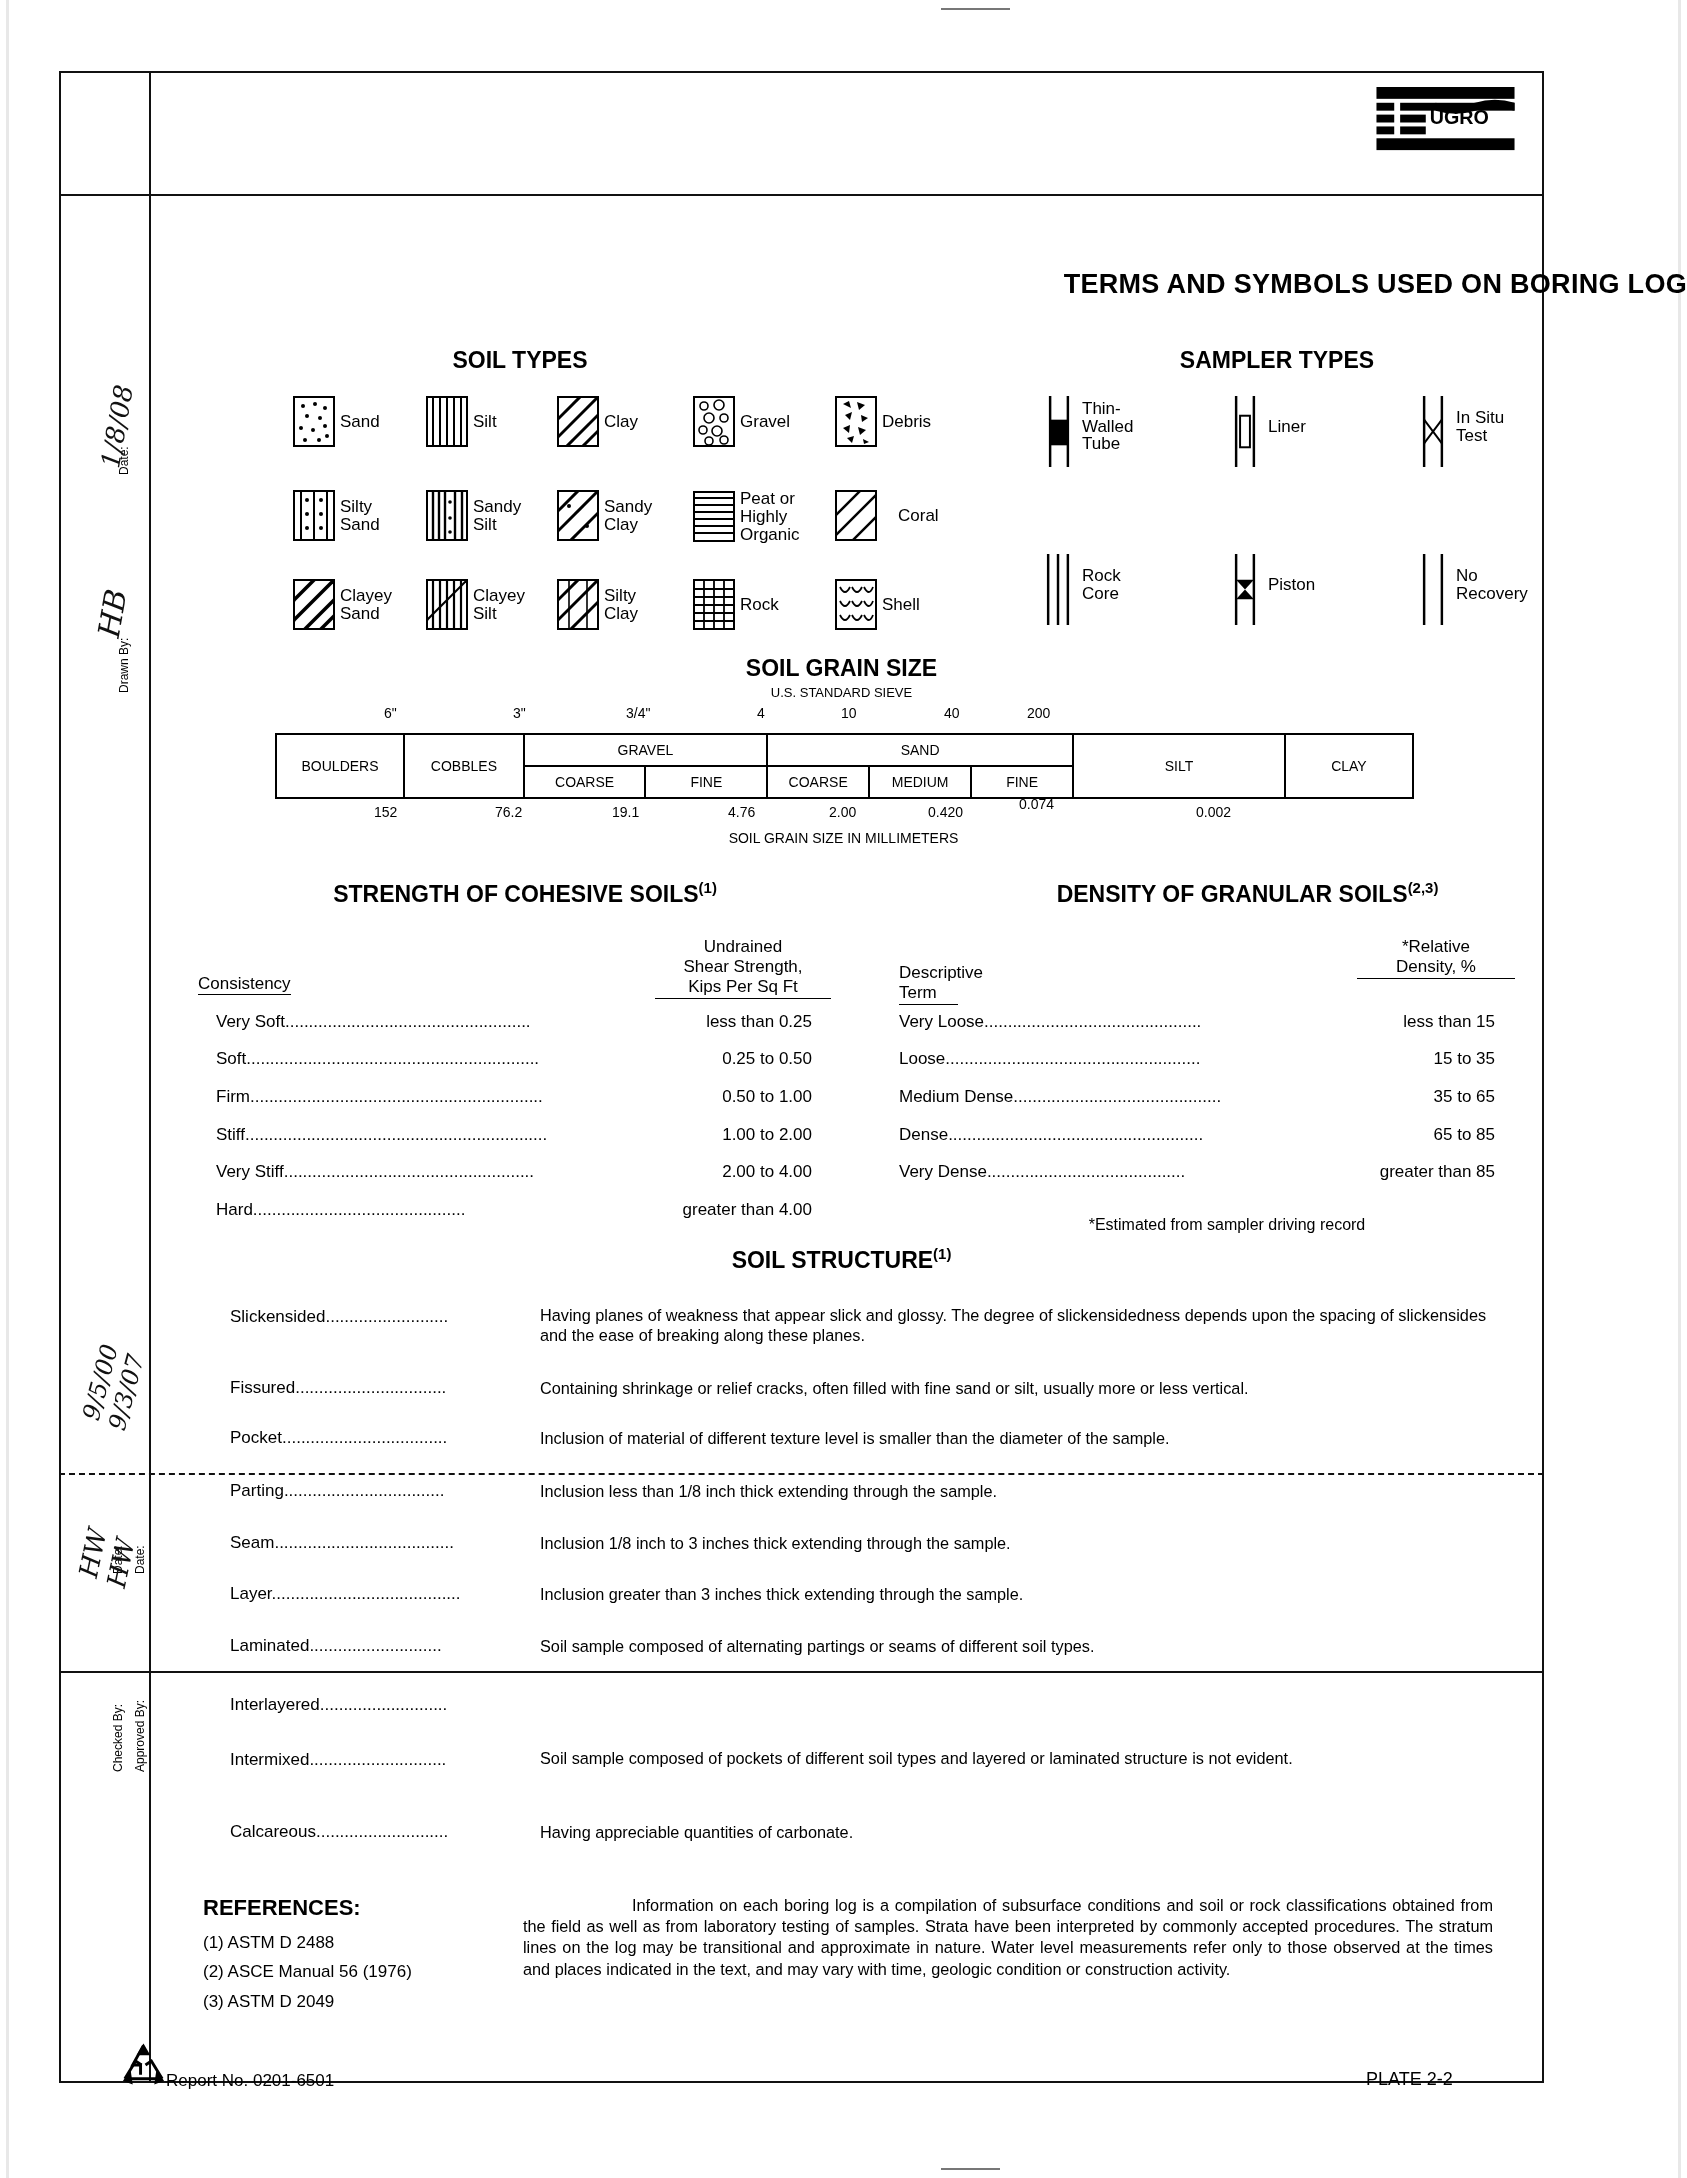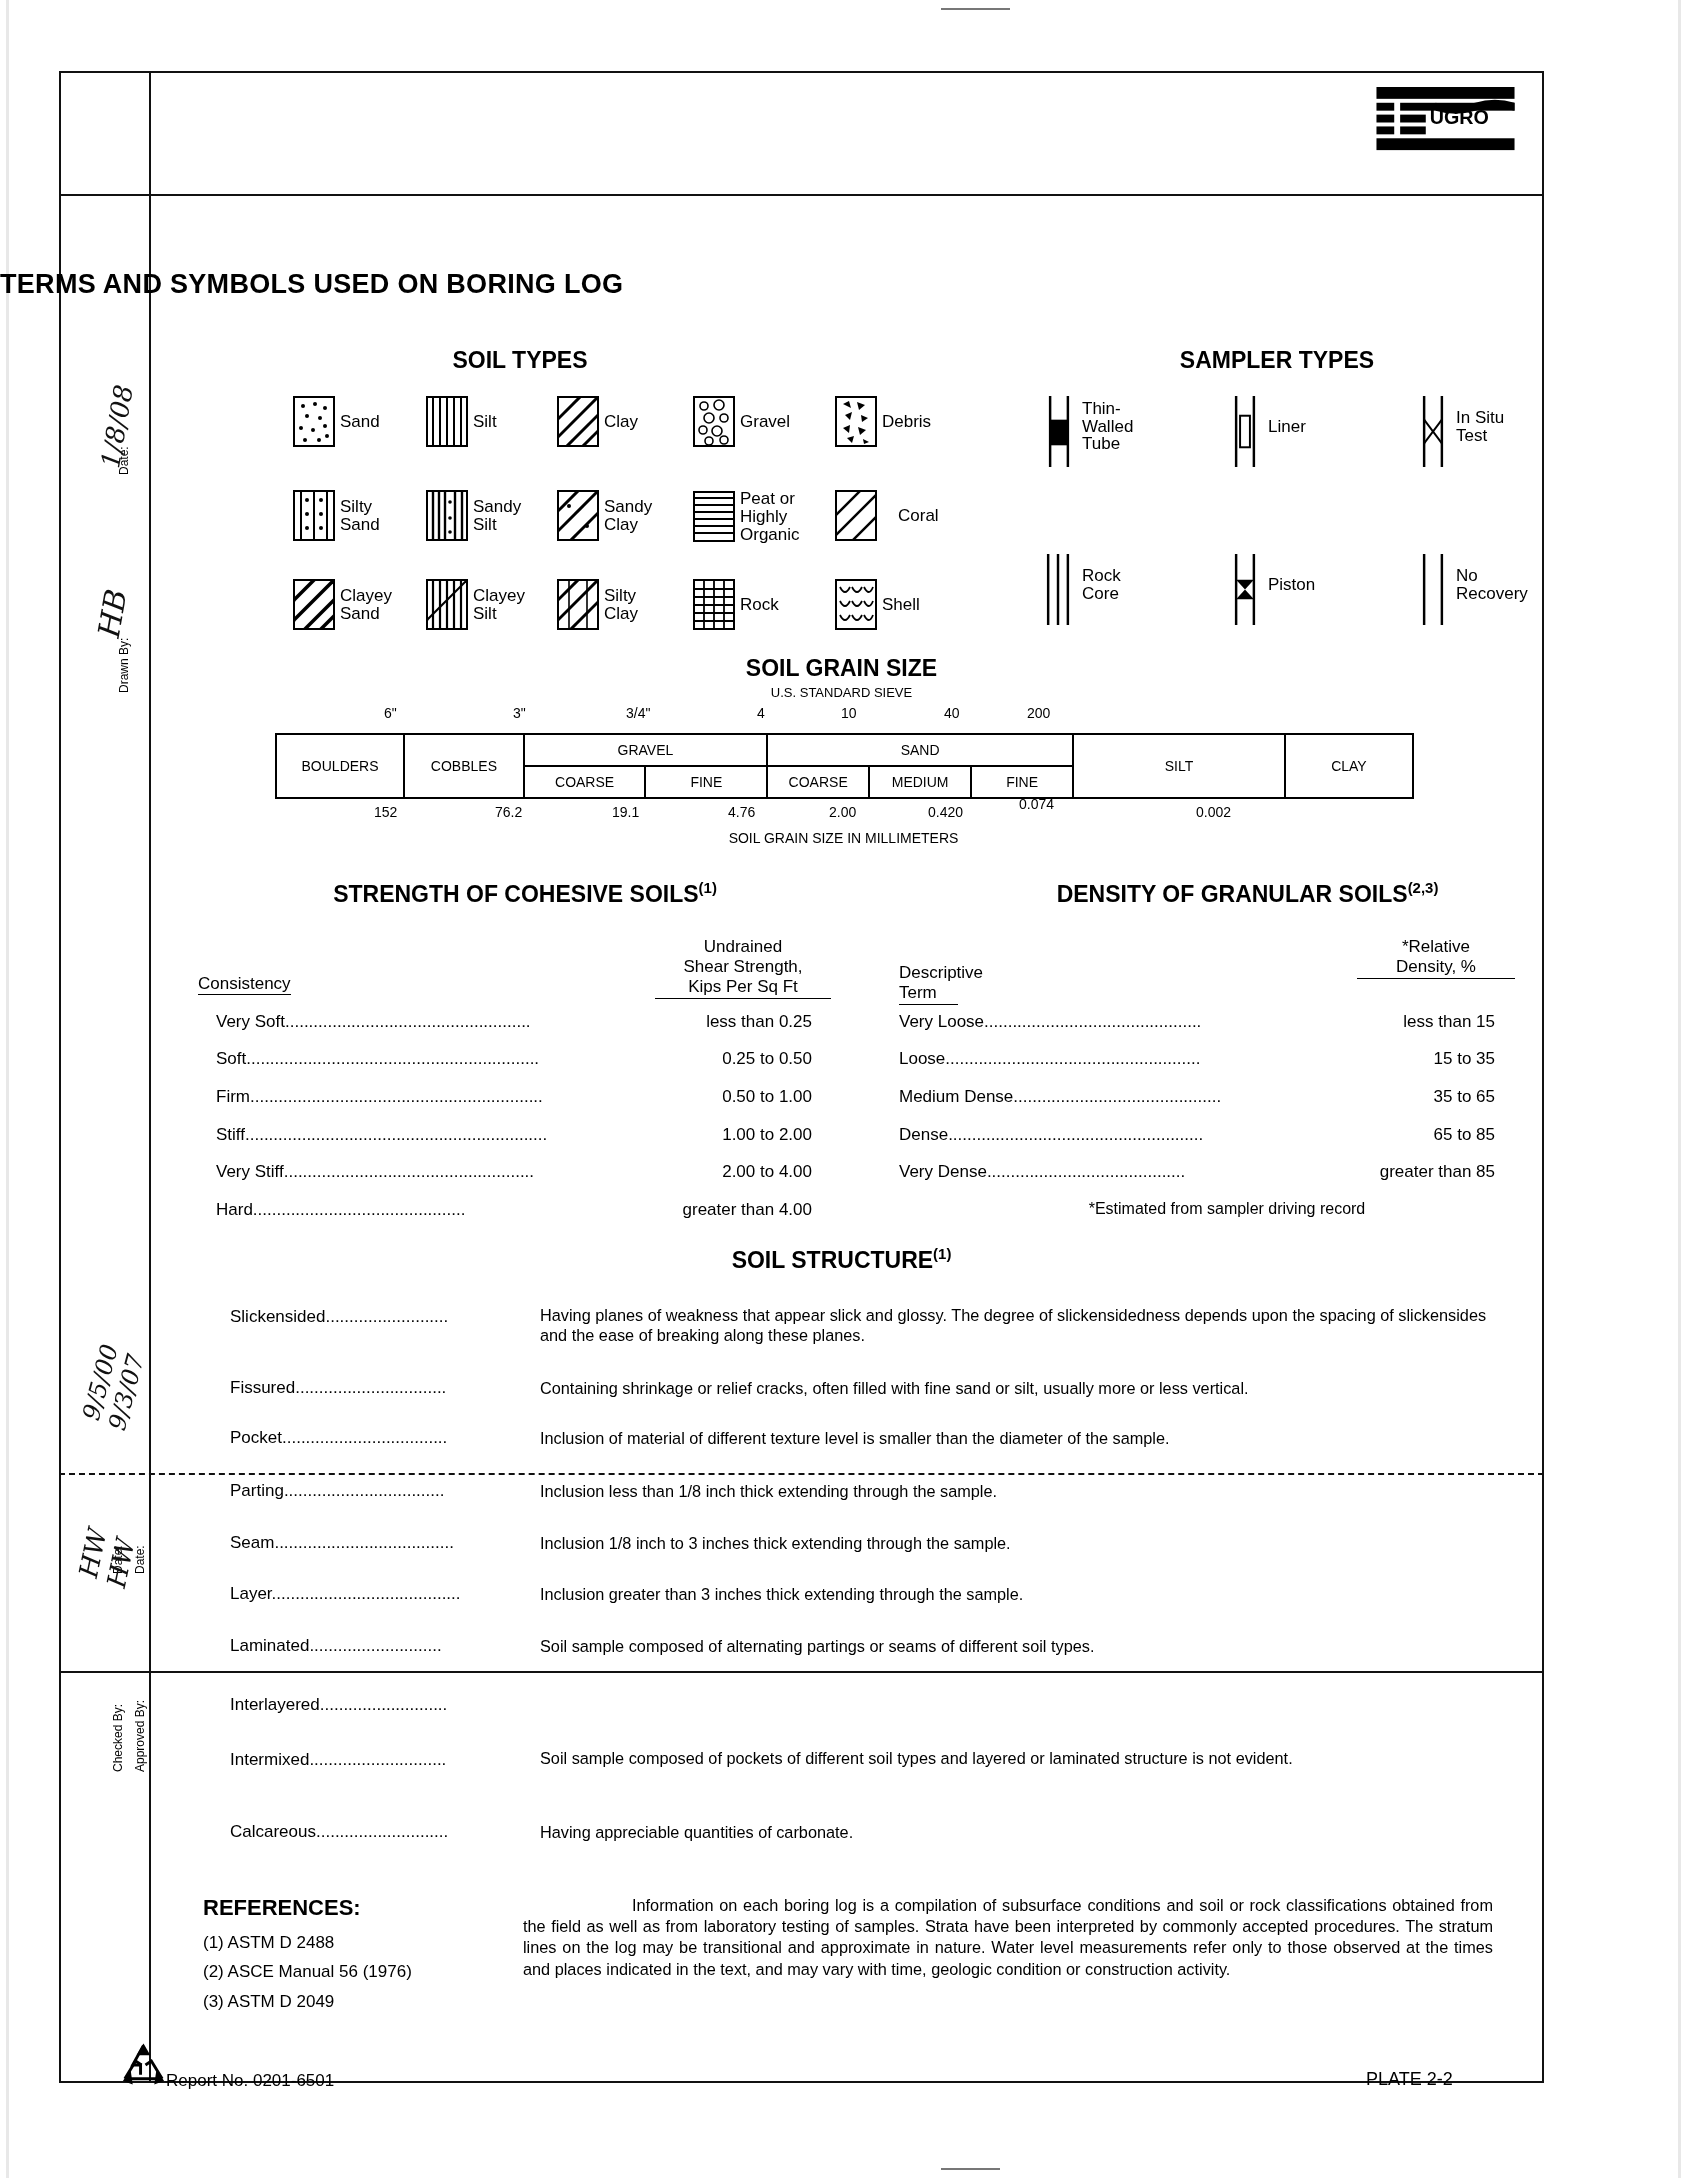--- a/index.html
+++ b/index.html
@@ -82,21 +82,21 @@
     top: 87px;
     width: 139px;
     height: 71px;
   }
   .logo svg { display:block; }
 
   
   .title {
     position: absolute;
     width: 100%;
-    text-align: left;
+    text-align: right;
     font-size: 27px;
     font-weight: bold;
     letter-spacing: 0.3px;
   }
   .h2 {
     position: absolute;
     font-size: 23px;
     font-weight: bold;
     text-align: center;
   }
@@ -153,21 +153,21 @@
   .grain-caption {
     position: absolute; top: 830px; width: 100%; text-align: center; font-size: 14px;
   }
 
   
   .col-head { position: absolute; font-size: 17px; text-align: center; line-height: 1.18; }
   .u { border-bottom: 1.5px solid #000; padding-bottom: 1px; }
   .list-row { position: absolute; font-size: 17px; }
   .dots { letter-spacing: 0px; }
   .val { position: absolute; font-size: 17px; text-align: right; }
-  .note { position: absolute; font-size: 16px; }
+  .note { position: absolute; font-size: 16px; margin-top: 16px; }
 
   
   .ss-term { position: absolute; font-size: 17px; }
   .ss-def { position: absolute; font-size: 16.3px; line-height: 1.25; }
 
   
   .ref-title { position: absolute; font-size: 22px; font-weight: bold; }
   .ref-item { position: absolute; font-size: 17px; }
   .ref-para { position: absolute; font-size: 16.3px; line-height: 1.3; text-align: justify; }
 

